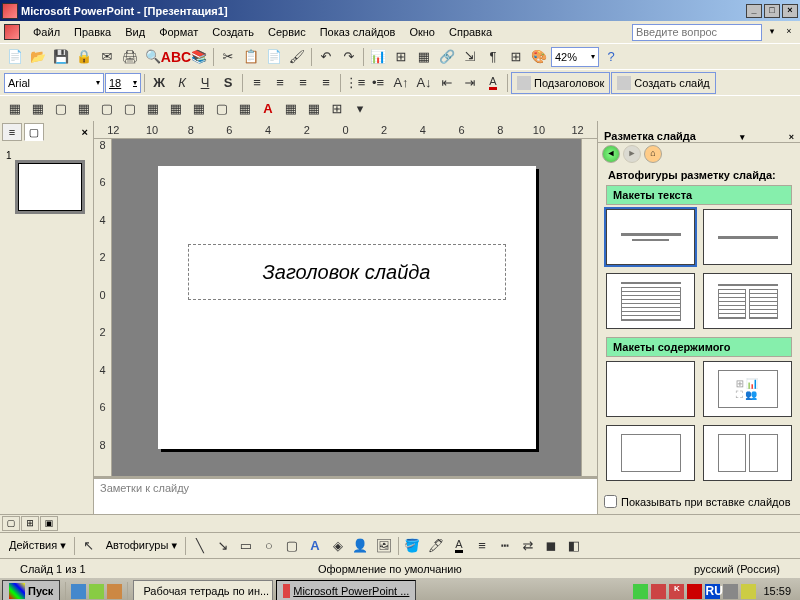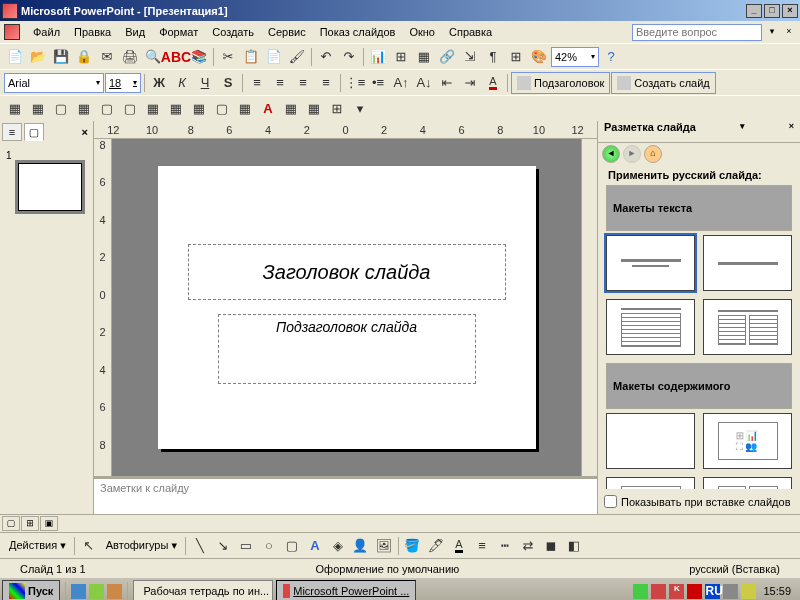--- a/index.html
+++ b/index.html
@@ -39,28 +39,28 @@
 .vruler{width:18px;background:#ece9d8;border-right:1px solid #aca899;display:flex;flex-direction:column;font-size:8px;color:#333;}
 .vruler span{flex:1;text-align:center;}
 .canvas-area{flex:1;background:#808080;display:flex;align-items:center;justify-content:center;position:relative;}
 .slide{width:378px;height:283px;background:#fff;box-shadow:3px 3px 0 #000;position:relative;}
 .ph{position:absolute;border:1px dashed #808080;background:rgba(255,255,255,0);font-style:italic;}
 .ph-title{left:30px;top:78px;width:318px;height:56px;display:flex;align-items:center;justify-content:center;font-size:20px;color:#000;}
 .ph-sub{left:60px;top:148px;width:258px;height:70px;display:flex;align-items:flex-start;justify-content:center;padding-top:4px;font-size:14px;color:#000;}
 .vscroll{width:16px;background:#ece9d8;border-left:1px solid #aca899;}
 .notes{height:38px;background:#fff;border-top:3px solid #aca899;padding:3px 6px;color:#808080;font-size:11px;}
 .task-pane{width:203px;background:#ece9d8;border-left:1px solid #aca899;display:flex;flex-direction:column;}
-.tp-head{height:22px;display:flex;align-items:flex-start;padding:0 6px;font-weight:bold;background:#ece9d8;border-bottom:1px solid #aca899;}
+.tp-head{height:22px;display:flex;align-items:flex-end;padding:0 6px;font-weight:bold;background:#ece9d8;border-bottom:1px solid #aca899;}
 .tp-head .x{margin-left:auto;font-size:9px;}
 .tp-nav{height:22px;display:flex;align-items:center;padding:0 4px;gap:3px;}
 .tp-nbtn{width:18px;height:18px;border:1px solid #aca899;border-radius:9px;background:radial-gradient(#8f8,#4b4);text-align:center;line-height:15px;font-size:9px;}
 .tp-nbtn.dim{background:#ccc;opacity:0.5;}
 .tp-label{padding:4px 10px;font-weight:bold;}
 .tp-content{flex:1;overflow:auto;padding:0 8px;}
-.tp-section{font-weight:bold;background:#a3a3a3;border:1px solid #aca899;padding:16px 6px;margin-bottom:4px;}
+.tp-section{font-weight:bold;background:#86efac;border:1px solid #aca899;padding:3px 6px;margin-bottom:4px;}
 .tp-grid{display:grid;grid-template-columns:1fr 1fr;gap:8px;margin-bottom:8px;}
 .tp-thumb{height:56px;background:#fff;border:1px solid #404040;display:flex;flex-direction:column;align-items:center;justify-content:center;gap:3px;padding:6px;}
 .tp-thumb.sel{outline:2px solid #316ac5;}
 .tl{height:3px;background:#808080;width:80%;}
 .ts{height:2px;background:#808080;width:50%;}
 .tbox{width:80%;height:34px;border:1px solid #808080;}
 .tp-check{padding:6px;display:flex;align-items:center;gap:4px;font-size:10px;}
 .viewbtns{height:18px;background:#ece9d8;display:flex;align-items:center;padding:0 2px;border-top:1px solid #aca899;gap:1px;}
 .vbtn{width:18px;height:15px;border:1px solid #aca899;background:#ece9d8;font-size:9px;text-align:center;line-height:13px;}
 .drawbar{height:26px;background:#ece9d8;display:flex;align-items:center;padding:0 4px;gap:1px;border-top:1px solid #aca899;}
@@ -234,40 +234,39 @@
           <span>2</span>
           <span>0</span>
           <span>2</span>
           <span>4</span>
           <span>6</span>
           <span>8</span>
       </div>
       <div class="canvas-area">
         <div class="slide">
           <div class="ph ph-title">Заголовок слайда</div>
-          <div class="ph ph-sub">Подзаголовок слайда</div>
         </div>
       </div>
       <div class="vscroll"></div>
     </div>
     <div class="notes">Заметки к слайду</div>
   </div>
 
   <div class="task-pane">
     <div class="tp-head">
       <span>Разметка слайда</span>
       <span class="x">▾</span>
       <span class="x">×</span>
     </div>
     <div class="tp-nav">
       <div class="tp-nbtn">◄</div>
       <div class="tp-nbtn dim">►</div>
       <div class="tp-nbtn" style="background:#fc8">⌂</div>
     </div>
-    <div class="tp-label">Применить русский слайда:</div>
+    <div class="tp-label">Автофигуры разметку слайда:</div>
     <div class="tp-content">
       <div class="tp-section">Макеты текста</div>
       <div class="tp-grid">
         <div class="tp-thumb sel">
             <div class="tl"></div>
             <div class="ts"></div>
           </div>
         <div class="tp-thumb">
             <div class="tl" style="align-self:flex-start;margin-left:8px"></div>
           </div>
@@ -337,21 +336,21 @@
   <div class="tbtn">≡</div>
   <div class="tbtn">┅</div>
   <div class="tbtn">⇄</div>
   <div class="tbtn">◼</div>
   <div class="tbtn">◧</div>
 </div>
 
 <div class="statusbar">
   <div class="sc">Слайд 1 из 1</div>
   <div class="sc" style="flex:1;text-align:center">Оформление по умолчанию</div>
-  <div class="sc">русский (Вставка)</div>
+  <div class="sc">русский (Россия)</div>
 </div>
 
 <div class="taskbar">
   <div class="startbtn">
       <div class="sflag"></div>
       <span>Пуск</span>
     </div>
   <div class="tsep"></div>
   <div class="trayicon" style="background:#48c"></div>
   <div class="trayicon" style="background:#8c4"></div>

